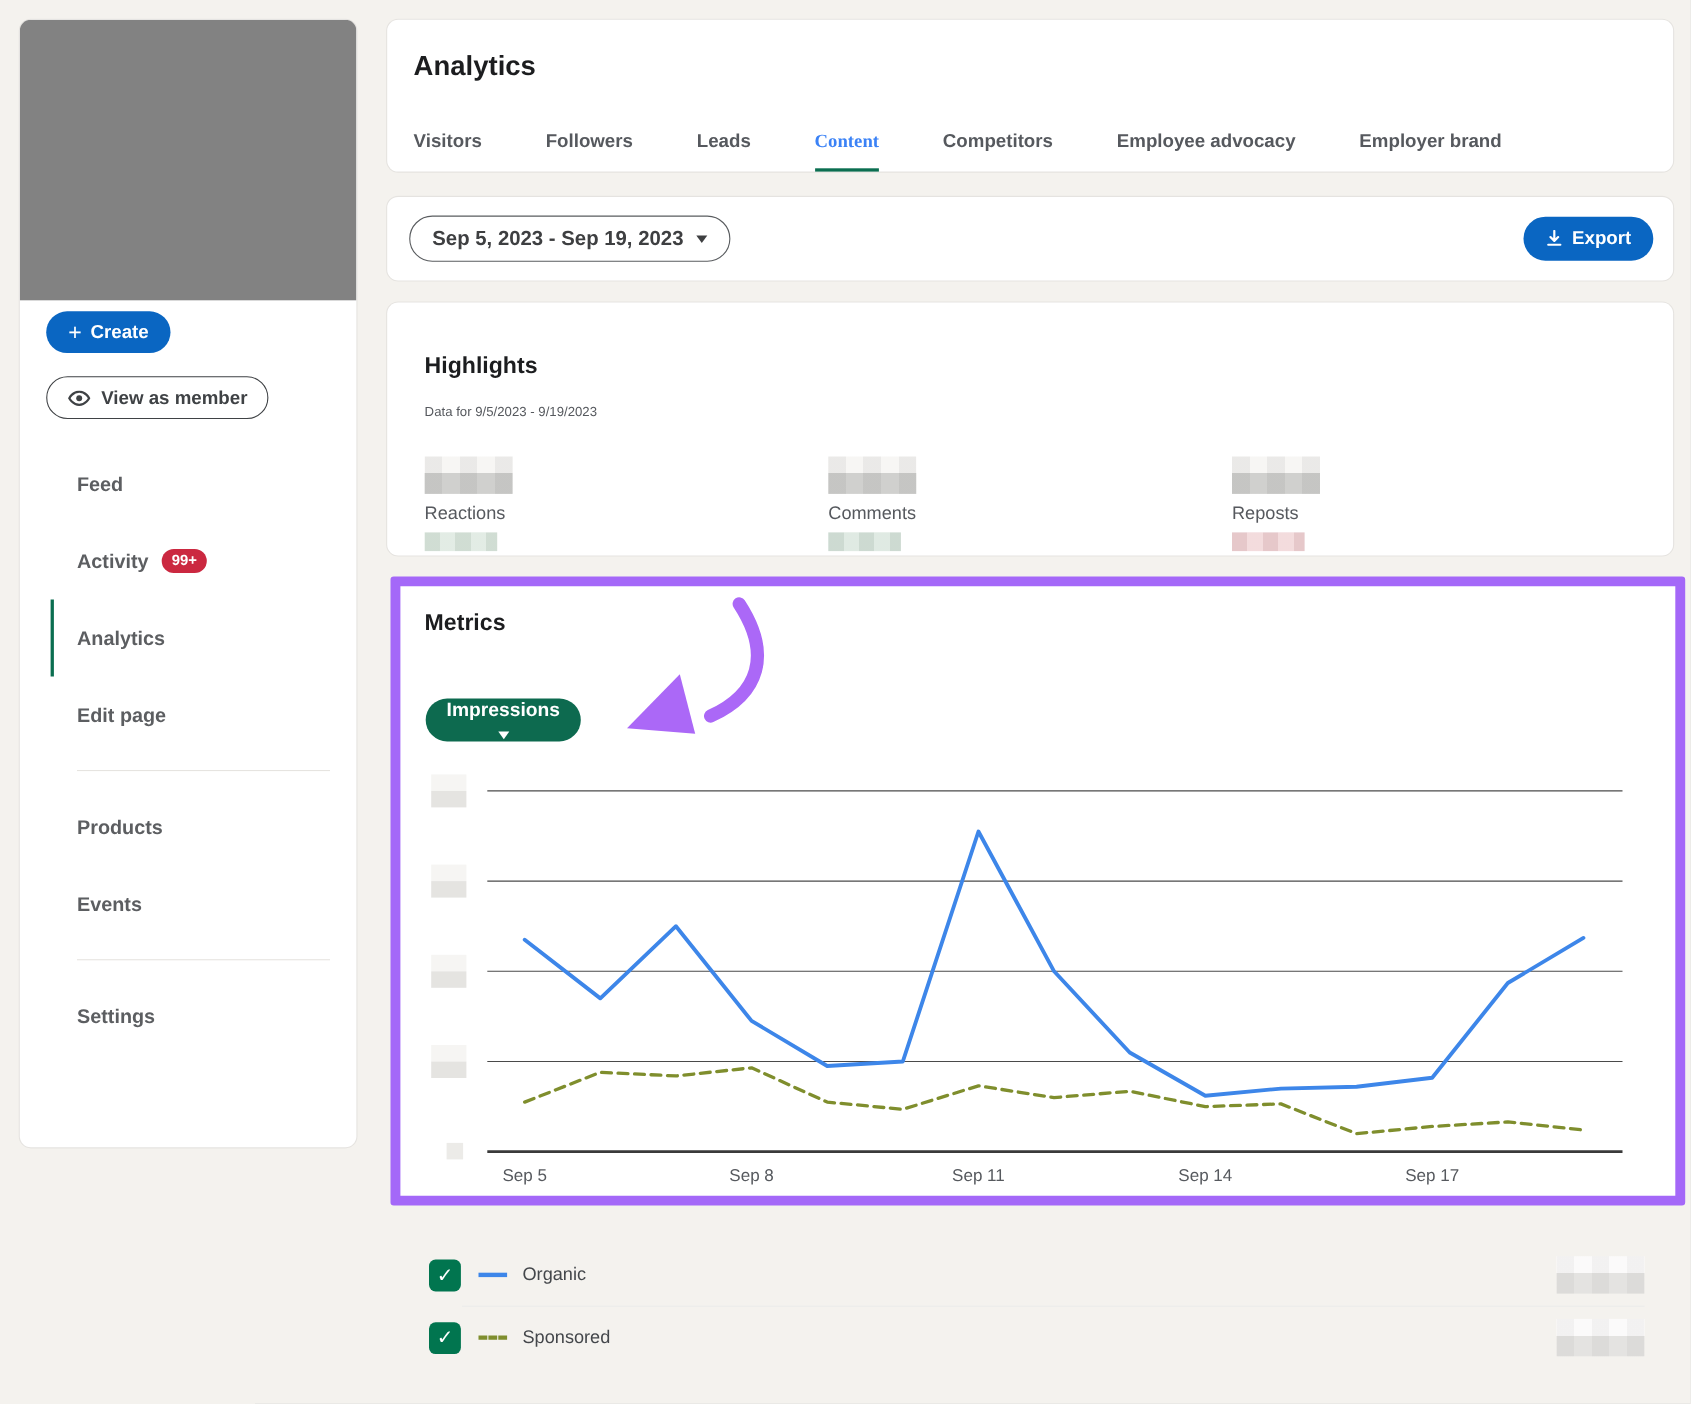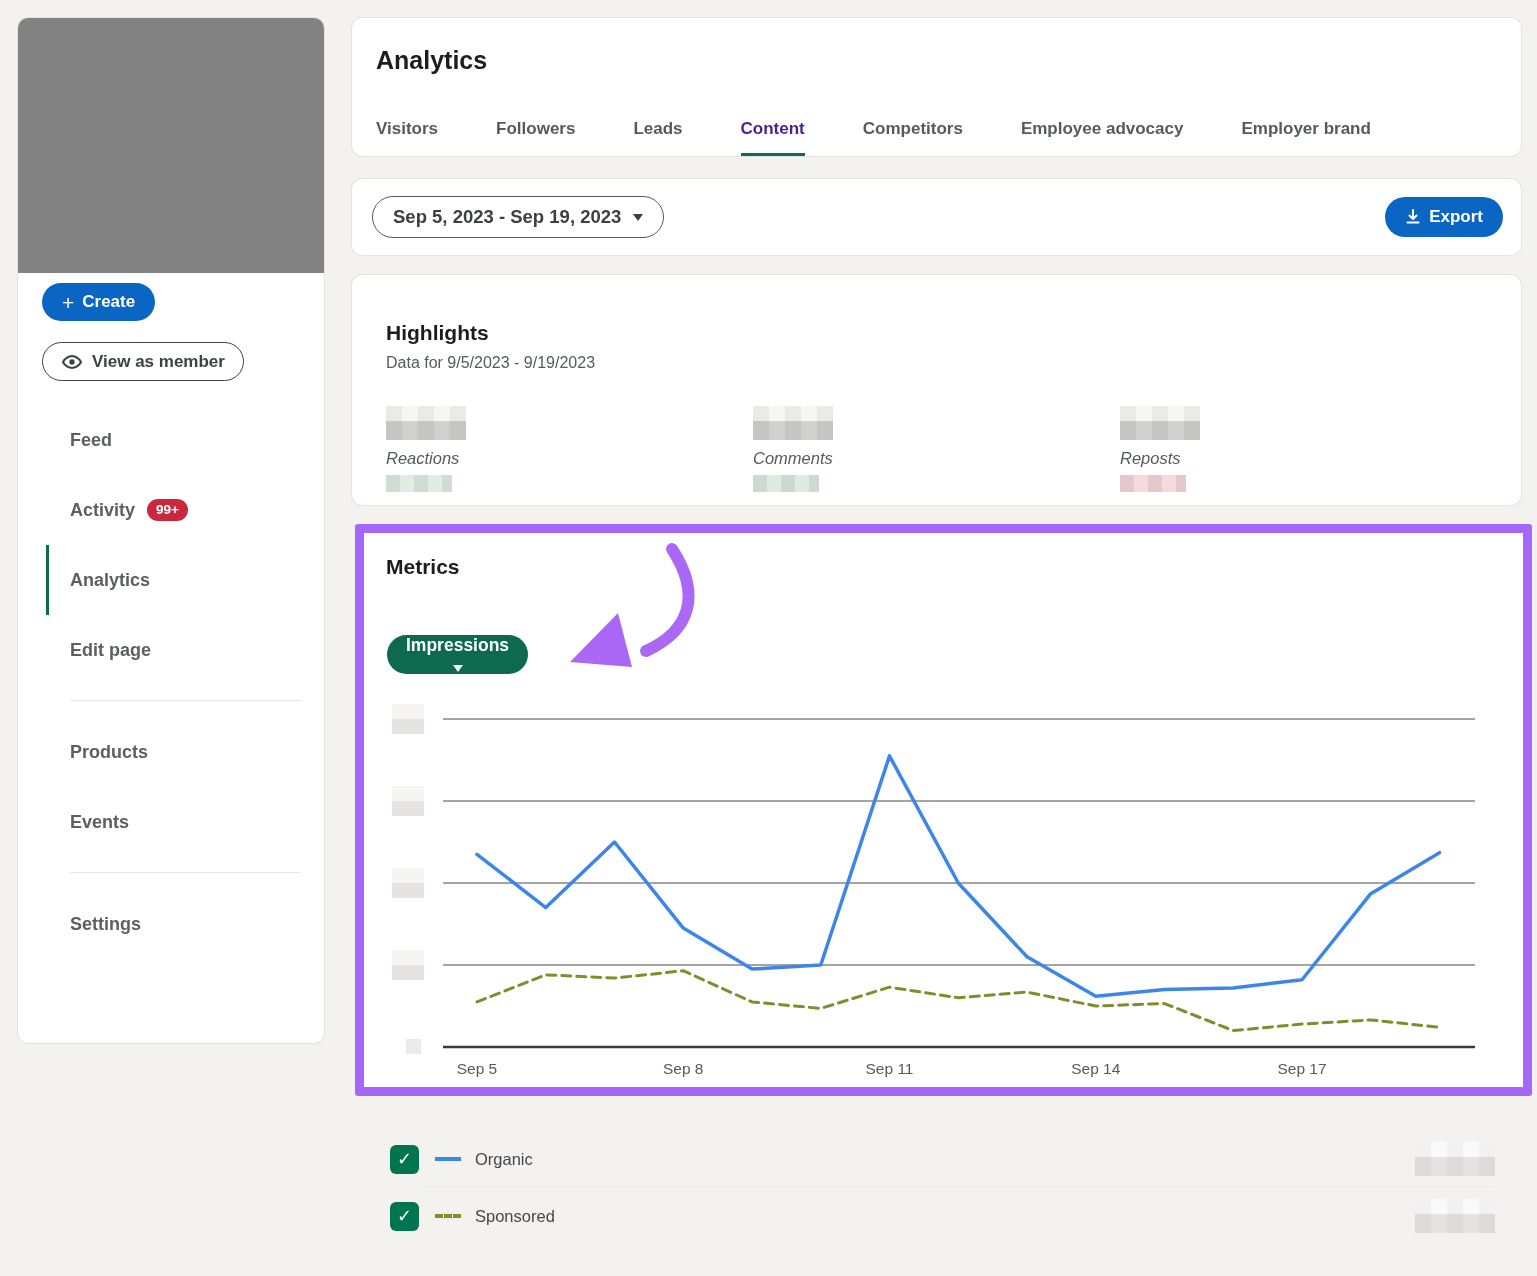--- a/index.html
+++ b/index.html
@@ -28,35 +28,35 @@
   .menu-item.active::before{content:"";position:absolute;left:0;top:0;bottom:0;width:3px;background:var(--green);}
   .badge{display:inline-block;background:var(--badge);color:#fff;font-size:13.5px;font-weight:700;
     padding:3px 9px;border-radius:11px;line-height:1.2;}
   .menu-divider{border:none;border-top:1px solid var(--divider);margin:15px 24px 16px 24px;}
 
   
   .card-tabs{left:352px;top:18px;width:1169px;height:138px;}
   .page-title{padding:28px 0 0 24px;font-size:25px;font-weight:700;color:var(--ink);}
   .tabs{position:absolute;left:24px;right:24px;bottom:0;display:flex;gap:58px;}
   .tab{padding-bottom:14px;font-size:17px;font-weight:600;color:var(--gray);cursor:pointer;white-space:nowrap;}
-  .tab.active{color:#4c1d95;border-bottom:3px solid var(--green);}
+  .tab.active{color:#3b82f6;border-bottom:3px solid var(--green);font-family:Liberation Serif, serif;}
 
   
   .card-toolbar{left:352px;top:179px;width:1169px;height:76px;display:flex;align-items:center;padding:0 18px 0 20px;}
   .date-pill{display:inline-flex;align-items:center;gap:12px;height:42px;padding:13px 20px;border:1.5px solid #595c5f;
     border-radius:21px;background:#fff;font-family:inherit;font-size:18.5px;font-weight:700;color:#3e3f41;cursor:pointer;}
   .caret{width:0;height:0;border-left:5.5px solid transparent;border-right:5.5px solid transparent;border-top:7px solid currentColor;display:inline-block;}
   .btn-export{margin-left:auto;display:inline-flex;align-items:center;gap:8px;height:40px;padding:0 20px;border:none;
     border-radius:20px;background:var(--blue);color:#fff;font-family:inherit;font-size:17px;font-weight:700;cursor:pointer;}
 
   
   .card-highlights{left:352px;top:275px;width:1169px;height:230px;padding:46px 34px;}
   .hl-title{font-size:21px;font-weight:700;color:var(--ink);}
-  .hl-sub{margin-top:9px;font-size:16px;color:var(--gray);}
-  .hl-row{display:flex;margin-top:34px;font-style:italic;}
+  .hl-sub{margin-top:22px;font-size:12px;color:var(--gray);}
+  .hl-row{display:flex;margin-top:34px;}
   .hl-col{flex:1;}
   .px-block{width:80px;height:34px;
     background:repeating-linear-gradient(90deg,rgba(0,0,0,.05) 0 16px,rgba(0,0,0,0) 16px 32px),
                linear-gradient(#f7f6f4 0 45%,#d0d0ce 45% 100%);}
   .hl-label{margin-top:9px;font-size:16.5px;color:var(--gray);}
   .px-chip{width:66px;height:17px;margin-top:7px;
     background-image:repeating-linear-gradient(90deg,rgba(0,0,0,.04) 0 14px,rgba(255,255,255,.25) 14px 28px);}
 
   
   .metrics-box{position:absolute;left:355px;top:524px;width:1177px;height:572px;background:#fff;

